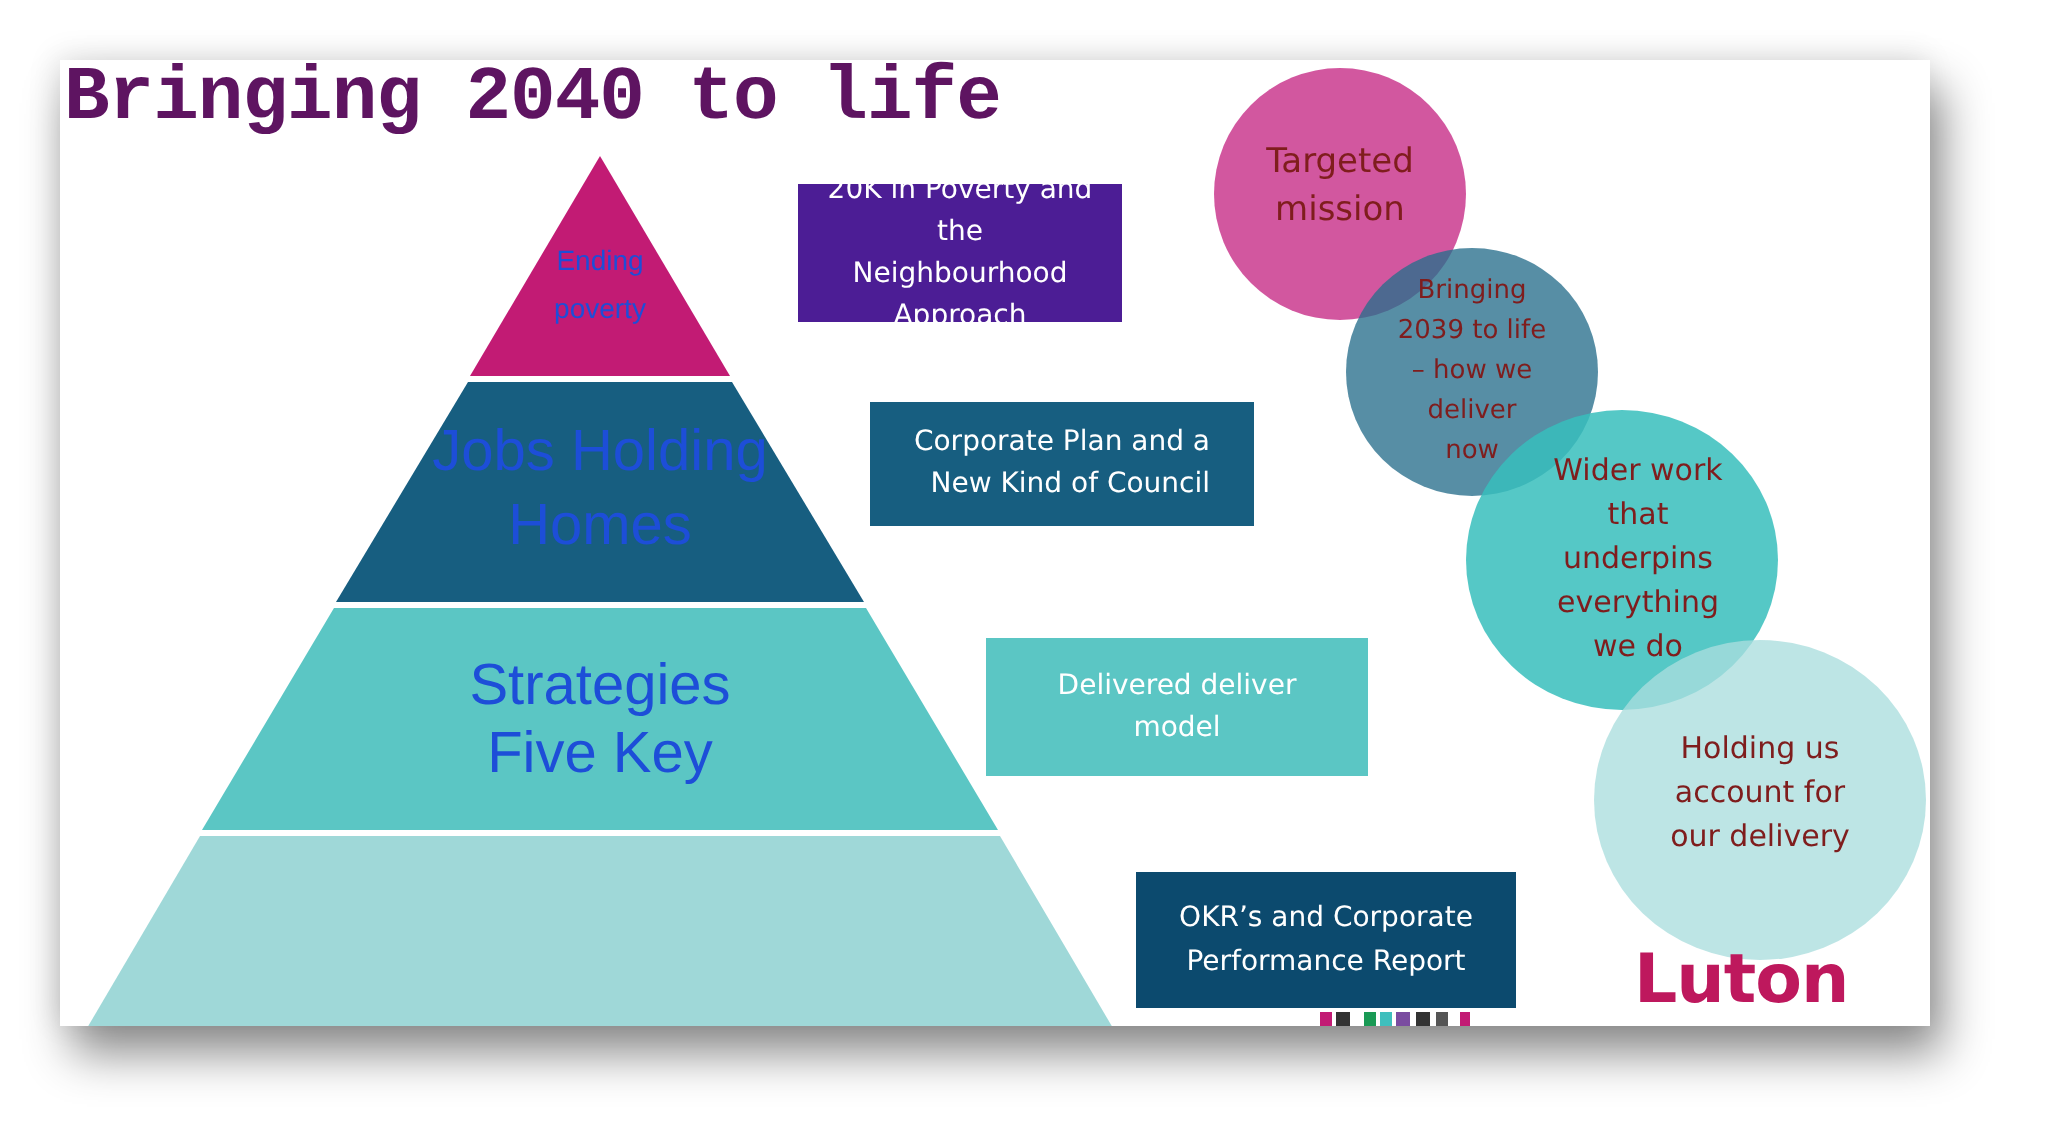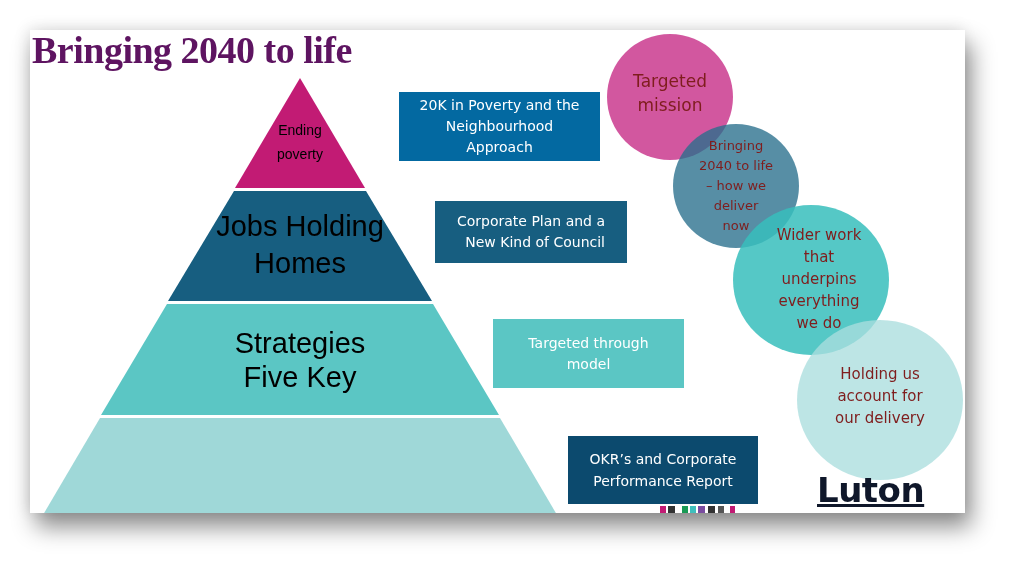--- a/index.html
+++ b/index.html
@@ -8,43 +8,43 @@
     background:#ffffff;
     font-family:"Liberation Sans", sans-serif;
   }
   .slide {
     position:absolute; left:30px; top:30px; width:935px; height:483px;
     background:#ffffff; overflow:hidden;
     box-shadow: 6px 14px 22px rgba(0,0,0,0.45), -2px -2px 14px rgba(0,0,0,0.10);
   }
   .title {
     position:absolute; left:2px; top:-2px; margin:0;
-    font-family:Liberation Serif, serif; font-weight:bold;
+    font-family:Liberation Mono, monospace; font-weight:bold;
     font-size:38px; color:#5e1461; letter-spacing:-0.5px; white-space:nowrap;
   }
   svg.pyr { position:absolute; left:0; top:0; }
   .layer-label {
-    position:absolute; color:#000000; text-align:center; line-height:1.1;
+    position:absolute; color:#1d4ed8; text-align:center; line-height:1.1;
     font-family:"Liberation Sans", sans-serif;
   }
   .box {
     position:absolute; color:#ffffff; text-align:center;
     display:flex; align-items:center; justify-content:center;
     font-family:"DejaVu Sans", sans-serif; font-size:14px; line-height:1.5;
     box-sizing:border-box; padding:2px 6px;
   }
   .circle {
     position:absolute; border-radius:50%; color:#7f1d1d; text-align:center;
     display:flex; align-items:center; justify-content:center;
     font-family:"DejaVu Sans", sans-serif; box-sizing:border-box;
   }
   .luton {
     position:absolute; left:787px; top:440px; margin:0;
     font-family:"DejaVu Sans", sans-serif; font-weight:bold; font-size:34px;
-    color:#0f172a; letter-spacing:-0.5px;text-decoration:underline;
+    color:#be185d; letter-spacing:-0.5px;
   }
   .logo-strip { position:absolute; left:630px; top:474px; width:95px; height:12px; }
 </style>
 </head>
 <body>
 
 <div class="slide">
 
   <h1 class="title">Bringing 2040 to life</h1>
 
@@ -61,38 +61,38 @@
   </div>
   <div class="layer-label" style="left:160px; top:178px; width:220px; font-size:29px; line-height:37px;">
     <div>Jobs Holding</div>
     <div>Homes</div>
   </div>
   <div class="layer-label" style="left:150px; top:296px; width:240px; font-size:29px; line-height:34px;">
     <div>Strategies</div>
     <div>Five Key</div>
   </div>
 
-  <div class="box" style="left:369px; top:62px; width:201px; height:69px; background:#0369a1; font-size:14px; line-height:21px;">
+  <div class="box" style="left:369px; top:62px; width:162px; height:69px; background:#4c1d95; font-size:14px; line-height:21px;">
     <div>
       <div>20K in Poverty and the</div>
       <div>Neighbourhood</div>
       <div>Approach</div>
     </div>
   </div>
 
   <div class="box" style="left:405px; top:171px; width:192px; height:62px; background:#175e80; font-size:14px; line-height:21px;text-align:right;">
     <div>
       <div>Corporate Plan and a</div>
       <div>New Kind of Council</div>
     </div>
   </div>
 
   <div class="box" style="left:463px; top:289px; width:191px; height:69px; background:#5bc6c4; font-size:14px; line-height:21px;">
     <div>
-      <div>Targeted through</div>
+      <div>Delivered deliver</div>
       <div>model</div>
     </div>
   </div>
 
   <svg class="logo-strip" viewBox="0 0 95 12">
     <rect x="0" y="2" width="6" height="10" fill="#c21b74"></rect>
     <rect x="8" y="2" width="7" height="10" fill="#333333"></rect>
     <rect x="22" y="2" width="6" height="10" fill="#1a9a55"></rect>
     <rect x="30" y="2" width="6" height="10" fill="#3fbfbd"></rect>
     <rect x="38" y="2" width="7" height="10" fill="#7a4ca0"></rect>
@@ -111,21 +111,21 @@
   <div class="circle" style="left:577px; top:4px; width:126px; height:126px; background:rgba(204,64,146,0.88); font-size:17px; line-height:24px;">
     <div style="margin-top:-8px;">
       <div>Targeted</div>
       <div>mission</div>
     </div>
   </div>
 
   <div class="circle" style="left:643px; top:94px; width:126px; height:124px; background:rgba(40,110,140,0.78); font-size:13px; line-height:20px;">
     <div>
       <div>Bringing</div>
-      <div>2040 to life</div>
+      <div>2039 to life</div>
       <div>– how we</div>
       <div>deliver</div>
       <div>now</div>
     </div>
   </div>
 
   <div class="circle" style="left:703px; top:175px; width:156px; height:150px; background:rgba(55,190,188,0.85); font-size:15px; line-height:22px;">
     <div style="margin-top:-2px;margin-left:16px;">
       <div>Wider work</div>
       <div>that</div>

